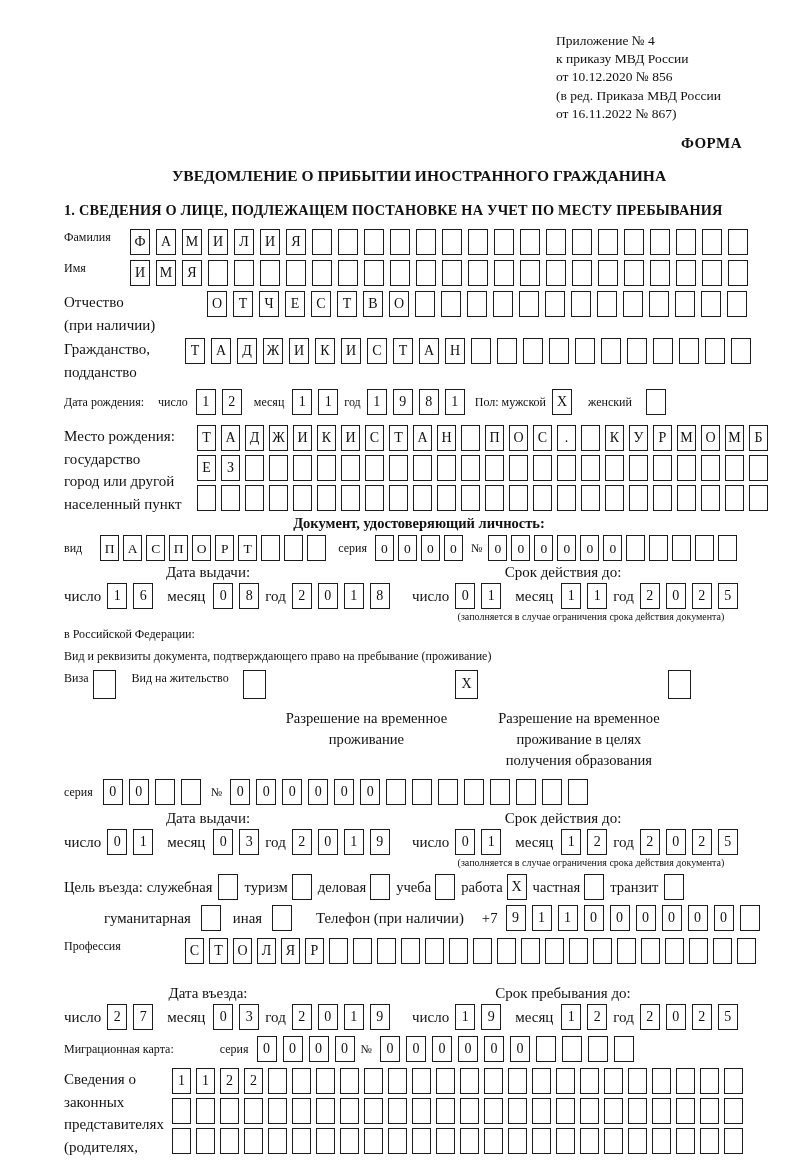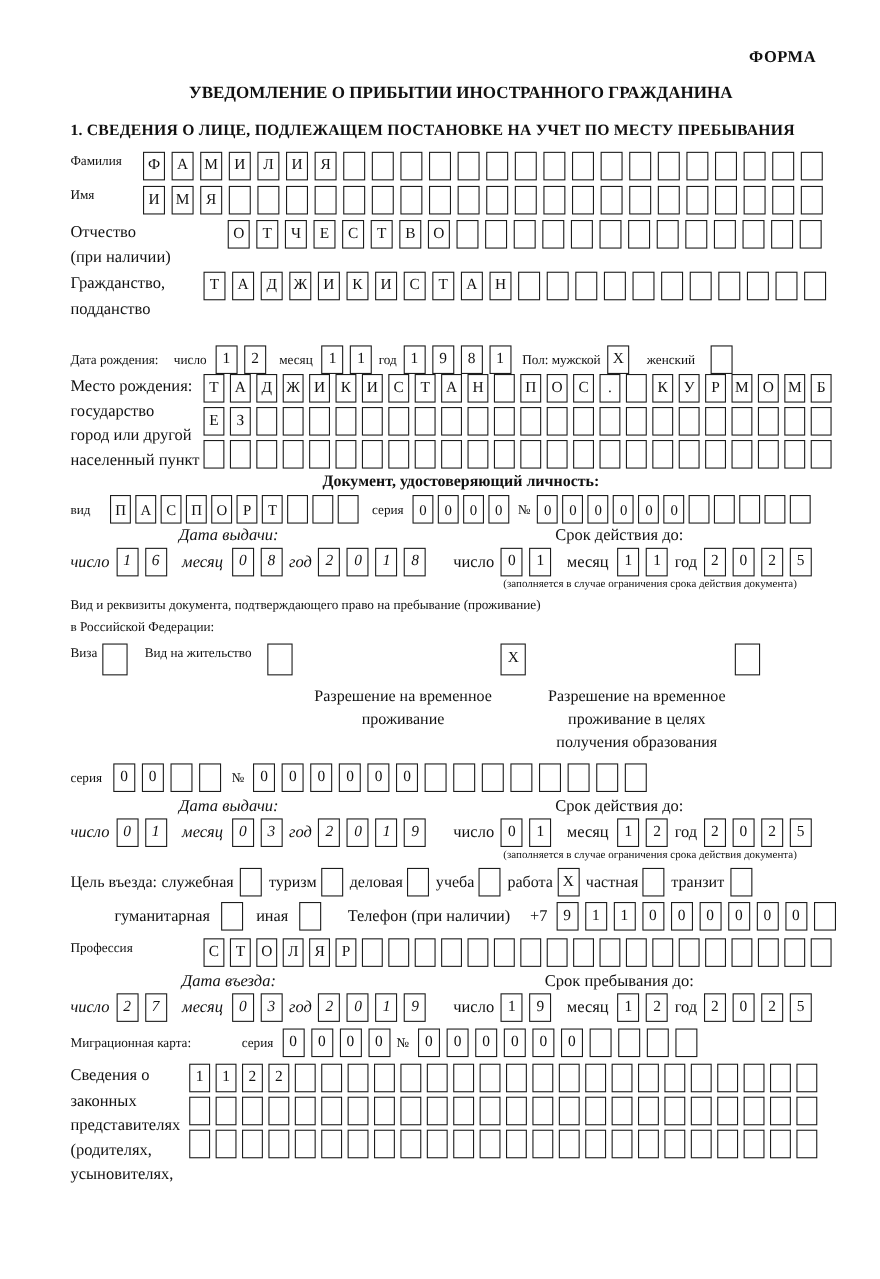--- a/index.html
+++ b/index.html
@@ -34,39 +34,46 @@
   .w-surname{width:66px;flex:none;}
   .w-patr{width:143px;flex:none;}
   .w-cit{width:121px;flex:none;}
   .w-rep{width:108px;flex:none;}
   .stack > div{margin-bottom:4px;}
   .stack > div:last-child{margin-bottom:0;}
 
   .dochead{margin-top:0;text-align:center;font-weight:bold;font-size:14.5px;}
 
   .datepair{display:flex;margin-top:3px;}
-  .dp-l{width:348px;flex:none;font-style:italic;}
+  .dp-l{width:348px;flex:none;}
   .dp-r{flex:1;}
   .dp-head{text-align:center;font-size:15px;}
   .dp-l .dp-head{padding-right:60px;}
   .dp-r .dp-head{padding-right:60px;}
   .dp-row{display:flex;align-items:center;margin-top:2px;font-size:15px;}
   .note{margin-top:2px;font-size:10px;text-align:center;padding-right:4px;}
 
   .optstack{display:inline-block;text-align:center;font-size:14.6px;line-height:1.45;margin-top:38px;}
   .opt-gap{margin-left:14px;}
   .repnote{margin-top:6px;font-size:13.4px;text-align:center;}
   .ml4{margin-left:4px;}.ml6{margin-left:6px;}.ml8{margin-left:8px;}.ml10{margin-left:10px;}
   .ml14{margin-left:14px;}.ml18{margin-left:18px;}
 </style>
 </head>
 <body>
 
 <div>
 
+  <div class="hdr">
+    <div>Приложение № 4</div>
+    <div>к приказу МВД России</div>
+    <div>от 10.12.2020 № 856</div>
+    <div class="sub">(в ред. Приказа МВД России</div>
+    <div>от 16.11.2022 № 867)</div>
+  </div>
 
   <div class="forma">ФОРМА</div>
 
   <div class="title">
     <div>УВЕДОМЛЕНИЕ О ПРИБЫТИИ ИНОСТРАННОГО ГРАЖДАНИНА</div>
   </div>
 
   <div class="sec">1. СВЕДЕНИЯ О ЛИЦЕ, ПОДЛЕЖАЩЕМ ПОСТАНОВКЕ НА УЧЕТ ПО МЕСТУ ПРЕБЫВАНИЯ</div>
 
   <div class="row" style="margin-top:10px;">
@@ -183,21 +190,21 @@
         <span class="cell"></span>
         <span class="cell"></span>
         <span class="cell"></span>
         <span class="cell"></span>
         <span class="cell"></span>
         <span class="cell"></span>
         <span class="cell"></span>
       </div>
   </div>
 
-  <div class="vrow" style="margin-top:22px;">
+  <div class="vrow" style="margin-top:6px;">
     <span class="lbl">Дата рождения:</span>
     <span class="lbl ml14">число</span>
     <span class="cells ml8">
         <span class="cell">1</span>
         <span class="cell">2</span>
       </span>
     <span class="lbl ml6">месяц</span>
     <span class="cells ml8">
         <span class="cell">1</span>
         <span class="cell">1</span>
@@ -212,21 +219,21 @@
     <span class="lbl ml4">Пол: мужской</span>
     <span class="cells ml6">
         <span class="cell">X</span>
       </span>
     <span class="lbl ml10">женский</span>
     <span class="cells ml14">
         <span class="cell"></span>
       </span>
   </div>
 
-  <div class="row" style="margin-top:0;">
+  <div class="row" style="margin-top:10px;gap:12px;">
     <div class="lblcol w-cit">
       <div>Место рождения:</div>
       <div>государство</div>
       <div>город или другой</div>
       <div>населенный пункт</div>
     </div>
     <div class="stack">
       <div class="cells tight">
           <span class="cell">Т</span>
           <span class="cell">А</span>
@@ -388,22 +395,22 @@
             <span class="cell">2</span>
             <span class="cell">0</span>
             <span class="cell">2</span>
             <span class="cell">5</span>
           </span>
       </div>
       <div class="note">(заполняется в случае ограничения срока действия документа)</div>
     </div>
   </div>
 
+  <div class="lbl" style="margin-top:4px;">в Российской Федерации:</div>
   <div class="lbl" style="margin-top:5px;">Вид и реквизиты документа, подтверждающего право на пребывание (проживание)</div>
-  <div class="lbl" style="margin-top:4px;">в Российской Федерации:</div>
 
   <div class="row" style="margin-top:6px;">
     <span class="lbl">Виза</span>
     <span class="cells box ml4">
         <span class="cell"></span>
       </span>
     <span class="lbl ml10">Вид на жительство</span>
     <span class="cells box ml14">
         <span class="cell"></span>
       </span>
@@ -579,21 +586,21 @@
         <span class="cell"></span>
         <span class="cell"></span>
         <span class="cell"></span>
         <span class="cell"></span>
         <span class="cell"></span>
         <span class="cell"></span>
         <span class="cell"></span>
       </div>
   </div>
 
-  <div class="datepair" style="margin-top:5px;">
+  <div class="datepair" style="margin-top:21px;">
     <div class="dp-l">
       <div class="dp-head">Дата въезда:</div>
       <div class="dp-row">
         <span>число</span>
         <span class="cells ml6">
             <span class="cell">2</span>
             <span class="cell">7</span>
           </span>
         <span class="ml8">месяц</span>
         <span class="cells ml8">

